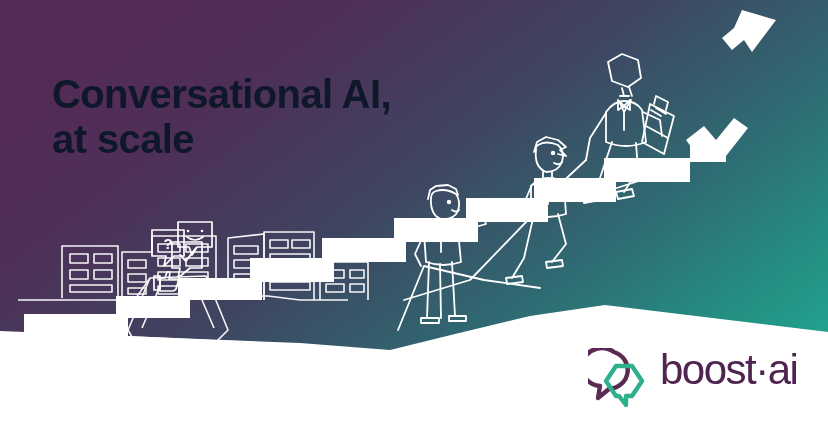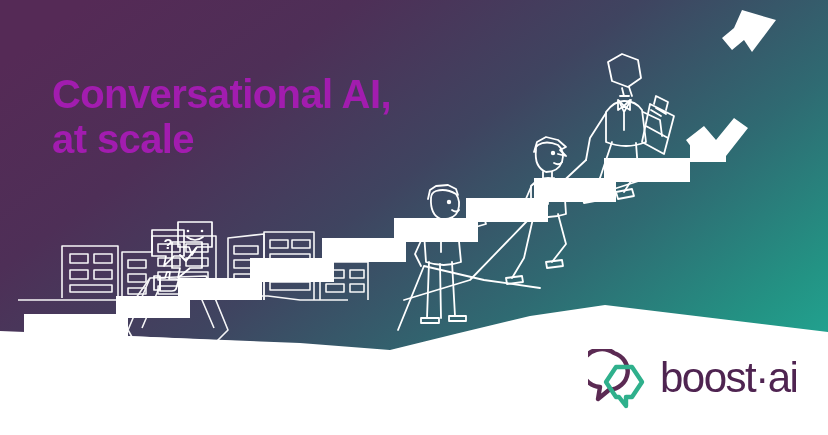--- a/index.html
+++ b/index.html
@@ -26,37 +26,37 @@
     width: 828px;
     height: 435px;
     display: block;
   }
   .headline {
     position: absolute;
     left: 52px;
     top: 72px;
     width: 460px;
     margin: 0;
-    color: #a21caf;
+    color: #0f172a;
     font-family: "Liberation Sans", sans-serif;
     font-weight: bold;
     font-size: 40px;
     line-height: 1.12;
     letter-spacing: -0.6px;
     white-space: pre-line;
     pointer-events: none;
   }
   .logo-wrap {
     position: absolute;
     left: 588px;
     top: 348px;
     width: 222px;
     height: 62px;
     display: flex;
-    align-items: center;
+    align-items: flex-start;
     gap: 8px;
   }
   .logo-mark {
     width: 64px;
     height: 60px;
     flex: 0 0 auto;
   }
   .logo-word {
     height: 46px;
     flex: 0 0 auto;

